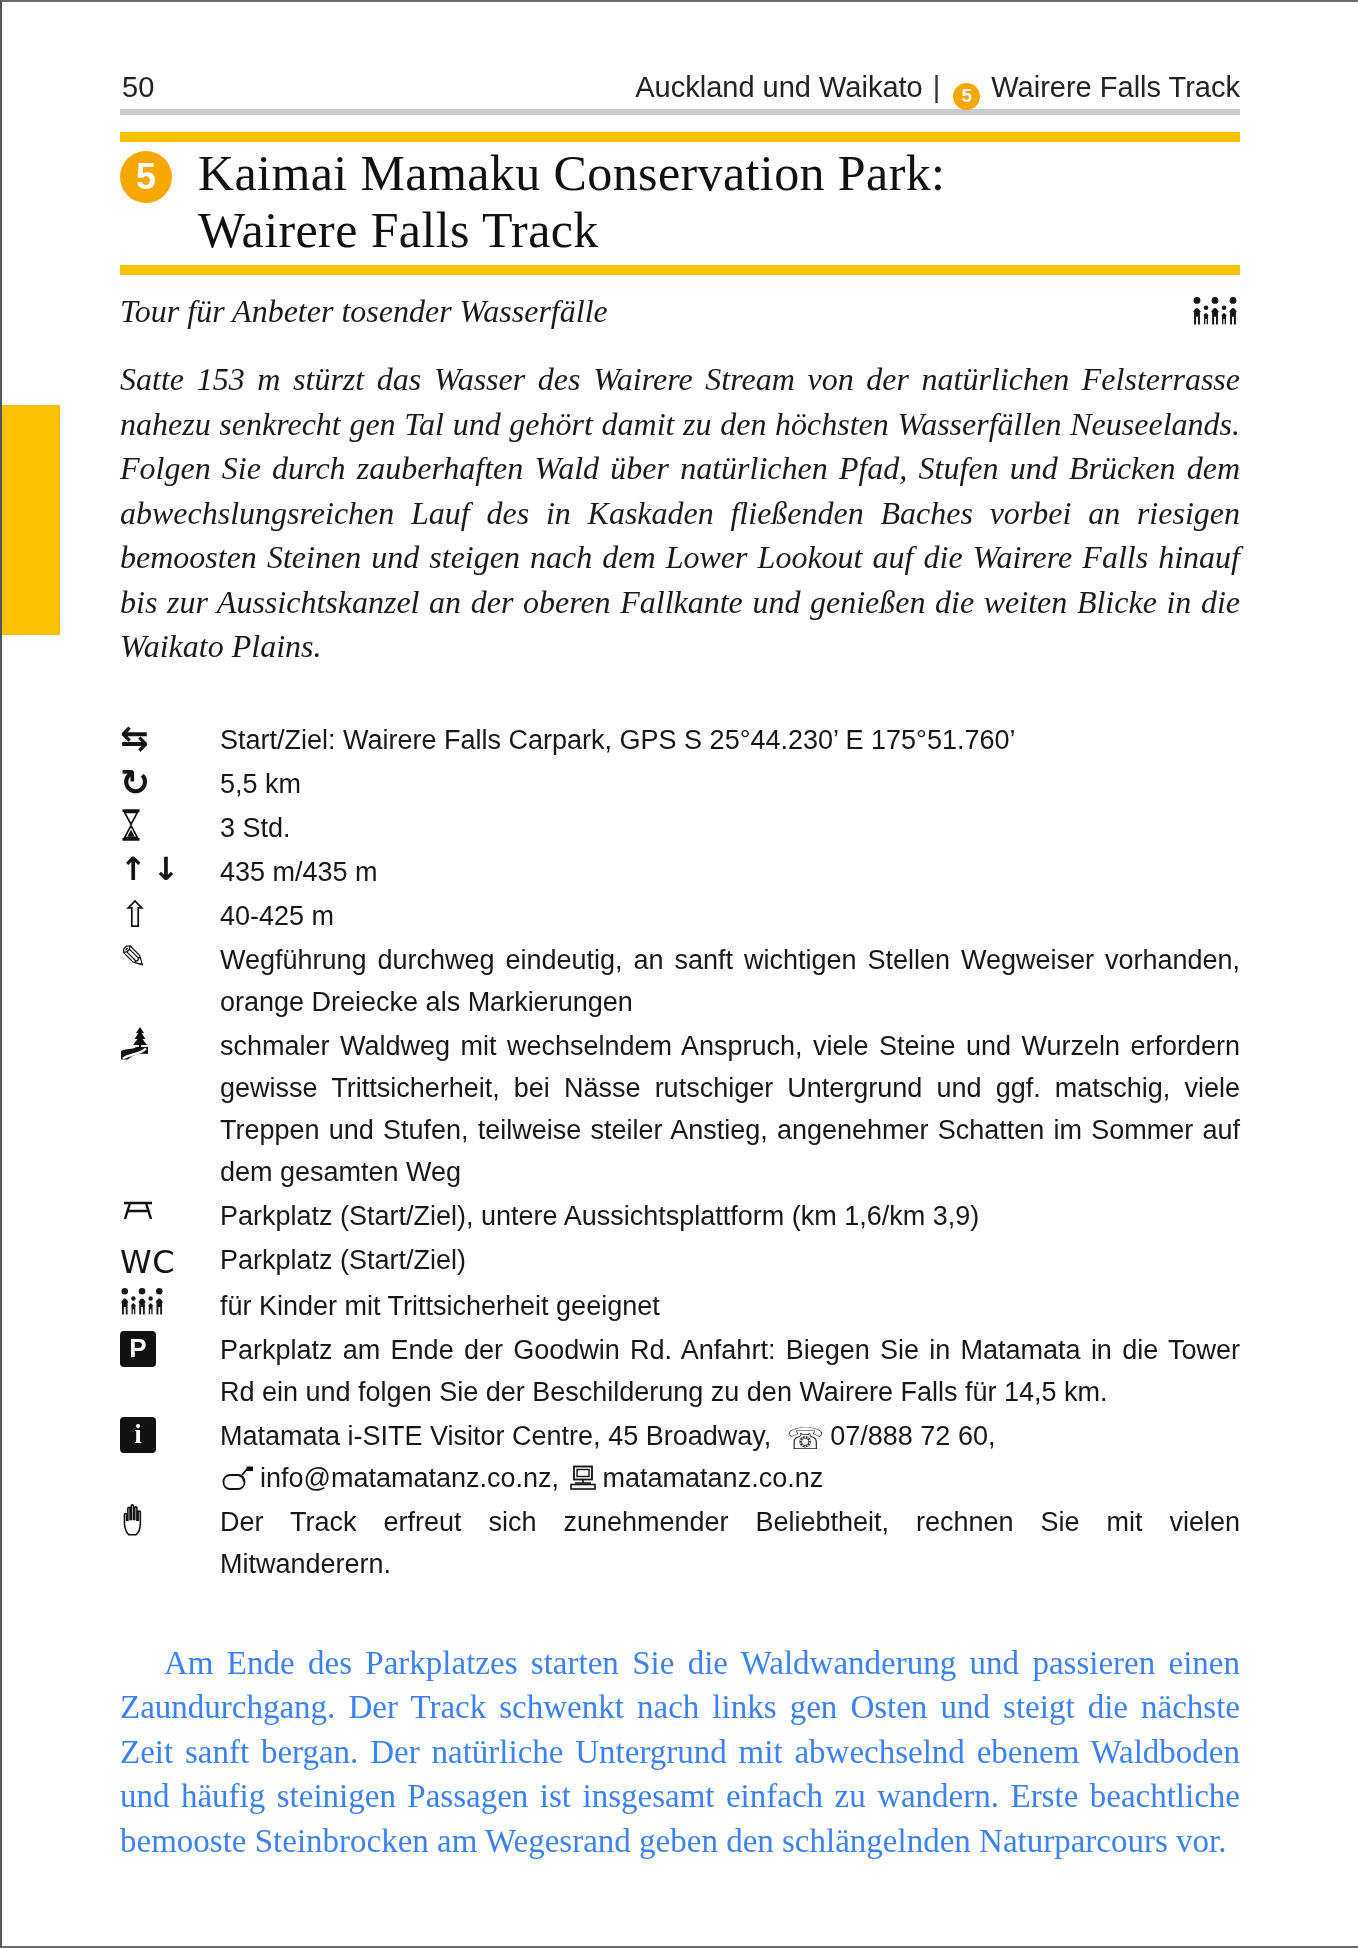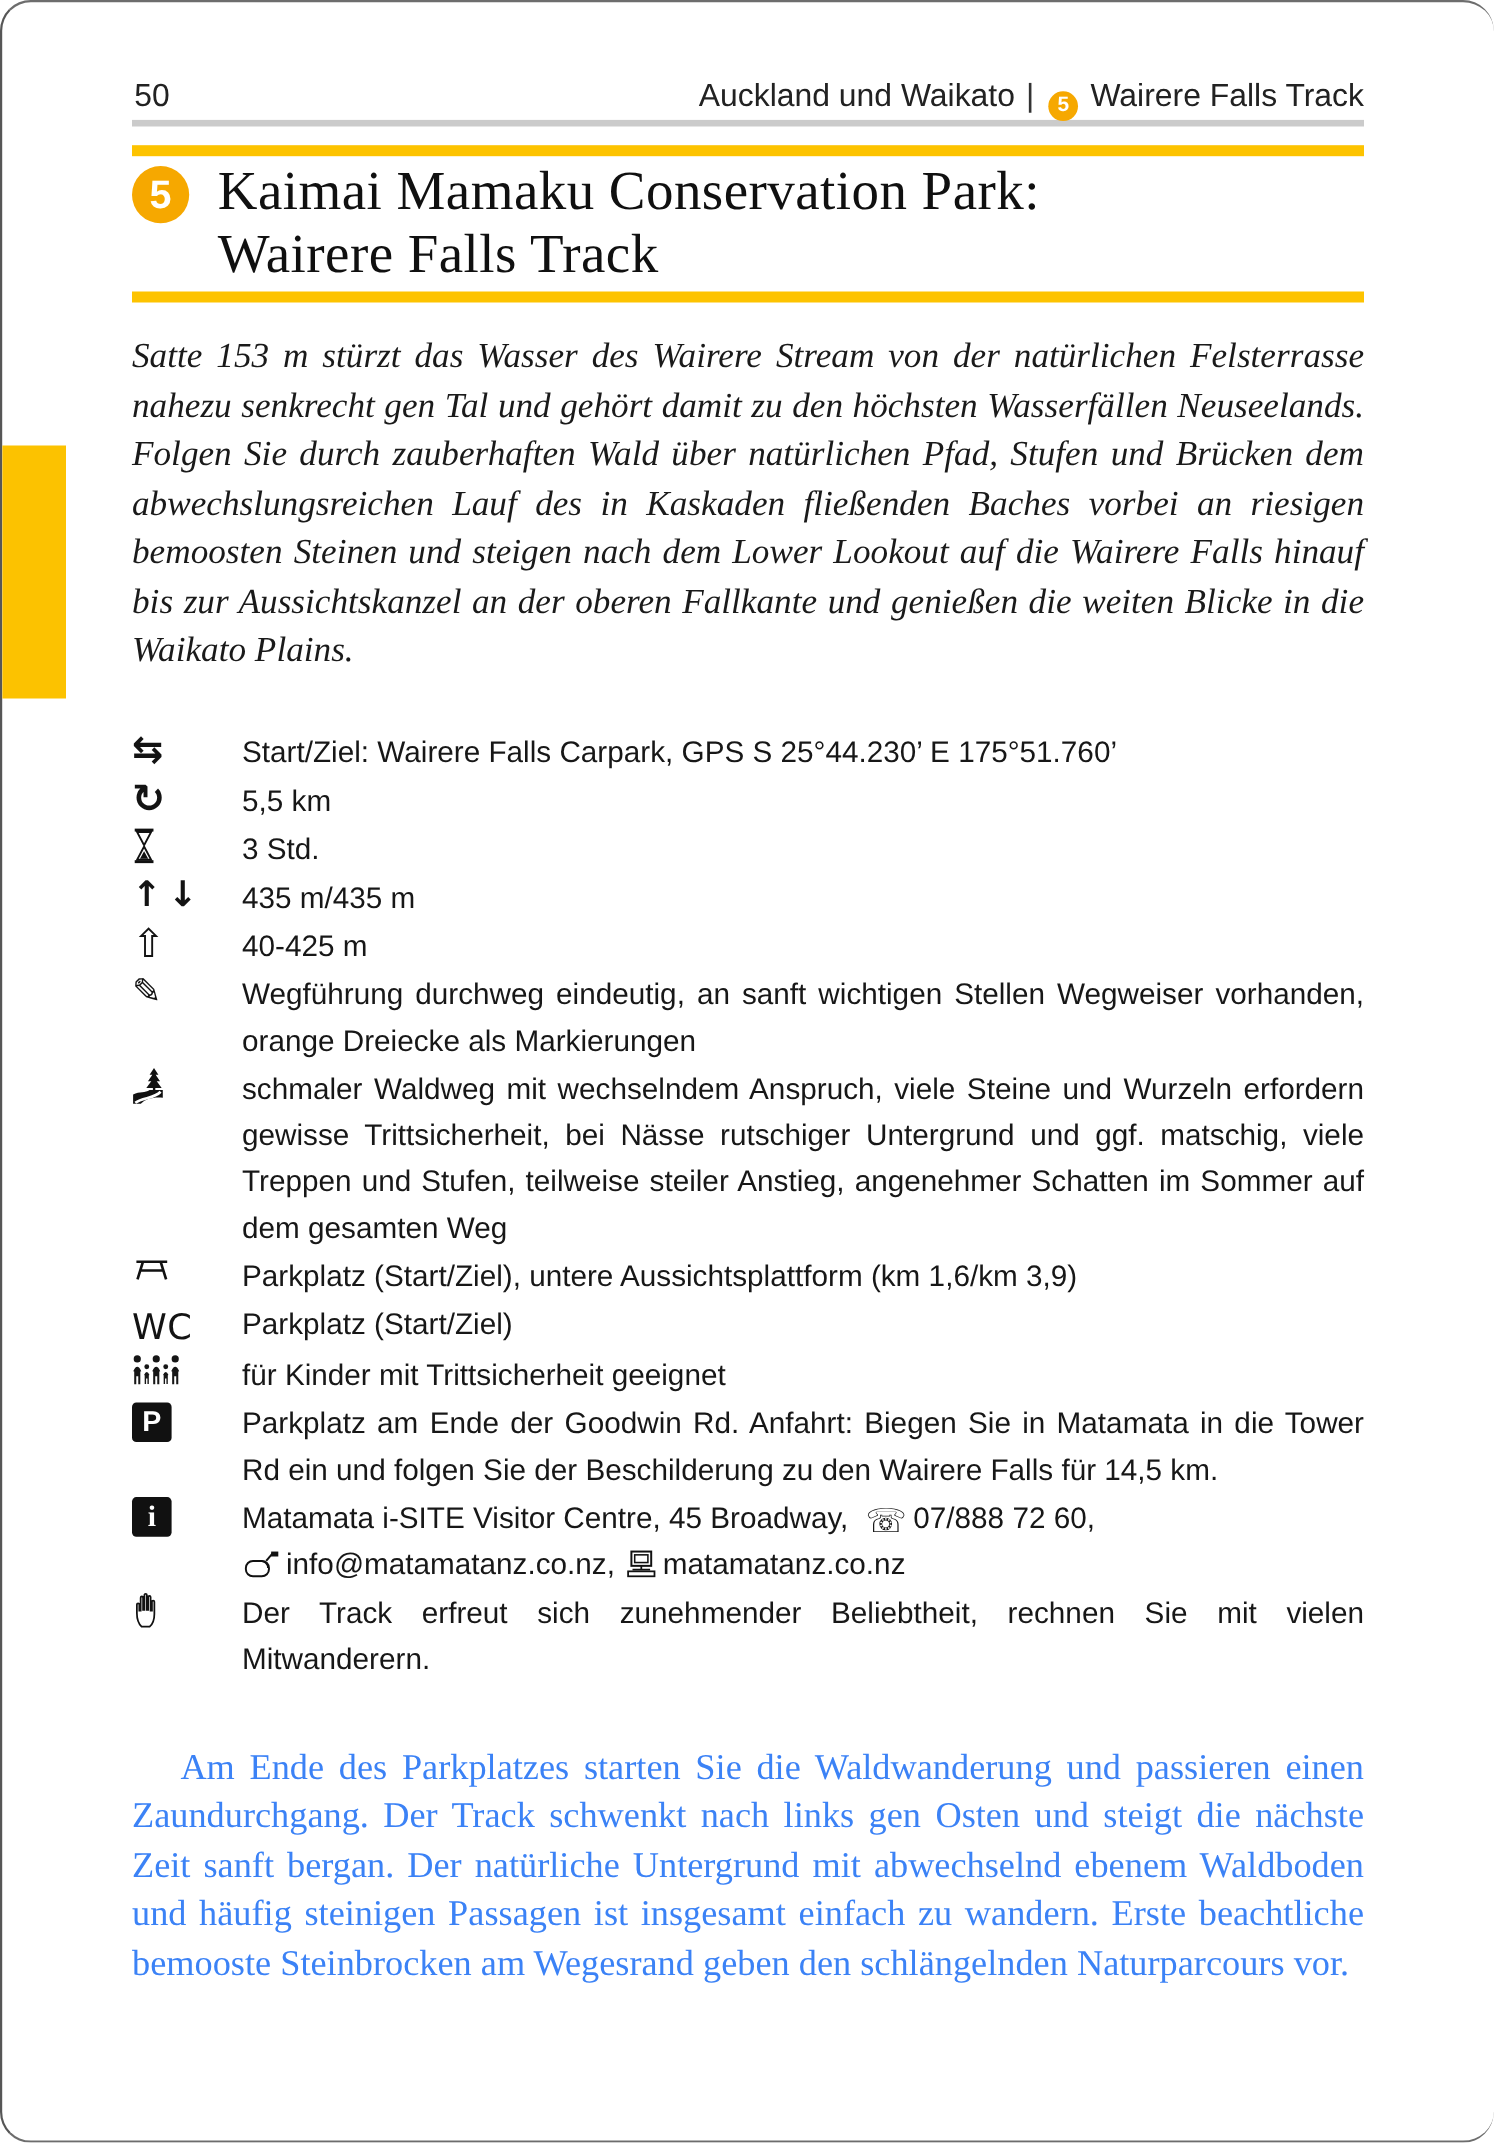--- a/index.html
+++ b/index.html
@@ -1,19 +1,19 @@
 <!DOCTYPE html>
 <html lang="de"><head>
 <meta charset="utf-8">
 <style>
   html,body { margin:0; padding:0; background:#ffffff; }
   .page {
     position:relative; width:1358px; height:1948px; background:#fff;
     box-sizing:border-box; overflow:hidden; color:#1a1a1a;
-    border-left:2px solid #565656; border-top:2px solid #6d6d6d; border-bottom:2px solid #6d6d6d;border-radius:28px;
+    border-left:2px solid #565656; border-top:2px solid #6d6d6d; border-bottom:2px solid #6d6d6d;
   }
   .side-tab { position:absolute; left:0; top:403px; width:58px; height:230px; background:#fcc200; }
   .content { position:absolute; left:118px; top:0; width:1120px; }
 
   
   .header { position:relative; margin-top:68px; height:36px;
     font:400 29px/34px "Liberation Sans", sans-serif; color:#222; }
   .page-num { position:absolute; left:2px; top:0; }
   .crumb { text-align:right; }
   .badge-sm {
@@ -96,20 +96,30 @@
     <div class="bar bar1"></div>
     <div class="title-row">
       <div class="badge-lg">5</div>
       <h1 class="title">
         <span>Kaimai Mamaku Conservation Park:</span><br>
         <span>Wairere Falls Track</span>
       </h1>
     </div>
     <div class="bar bar2"></div>
 
+    <div class="subtitle-row">
+      <span class="subtitle">Tour für Anbeter tosender Wasserfälle</span>
+      <svg class="icon" width="48" height="31" viewBox="0 0 48 31">
+        <use href="#person" transform="translate(5,1)"></use>
+        <use href="#person" transform="translate(14,9.5) scale(0.68)"></use>
+        <use href="#person" transform="translate(23,1)"></use>
+        <use href="#person" transform="translate(32,9.5) scale(0.68)"></use>
+        <use href="#person" transform="translate(41,1)"></use>
+      </svg>
+    </div>
 
     <p class="intro">Satte 153 m stürzt das Wasser des Wairere Stream von der natürlichen Felsterrasse nahezu senkrecht gen Tal und gehört damit zu den höchsten Wasserfällen Neuseelands. Folgen Sie durch zauberhaften Wald über natürlichen Pfad, Stufen und Brücken dem abwechslungsreichen Lauf des in Kaskaden fließenden Baches vorbei an riesigen bemoosten Steinen und steigen nach dem Lower Lookout auf die Wairere Falls hinauf bis zur Aussichtskanzel an der oberen Fallkante und genießen die weiten Blicke in die Waikato Plains.</p>
 
     <div class="info">
 
       <div class="row">
         <span class="ic">
             <span class="g g34">⇆</span>
           </span>
         <span class="tx">Start/Ziel: Wairere Falls Carpark, GPS S 25°44.230’ E 175°51.760’</span>

